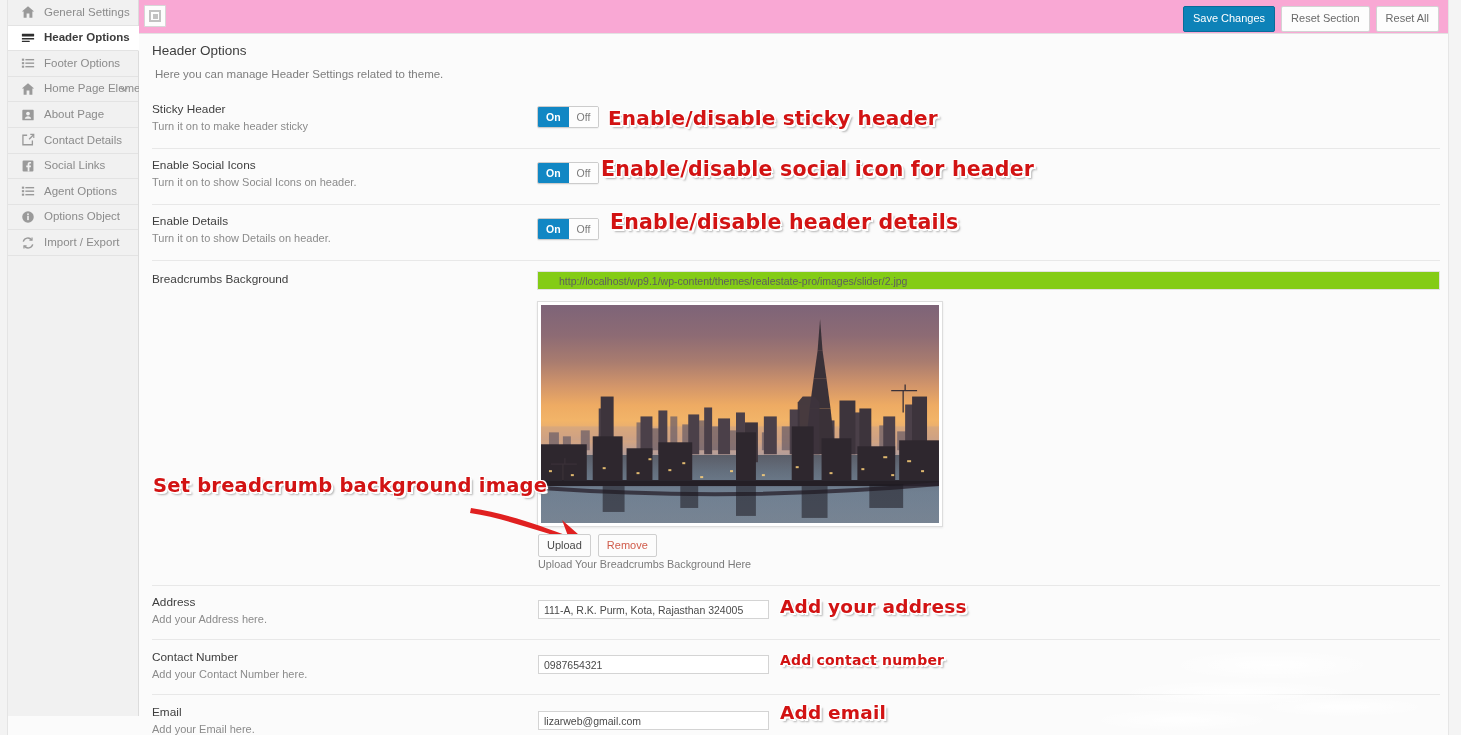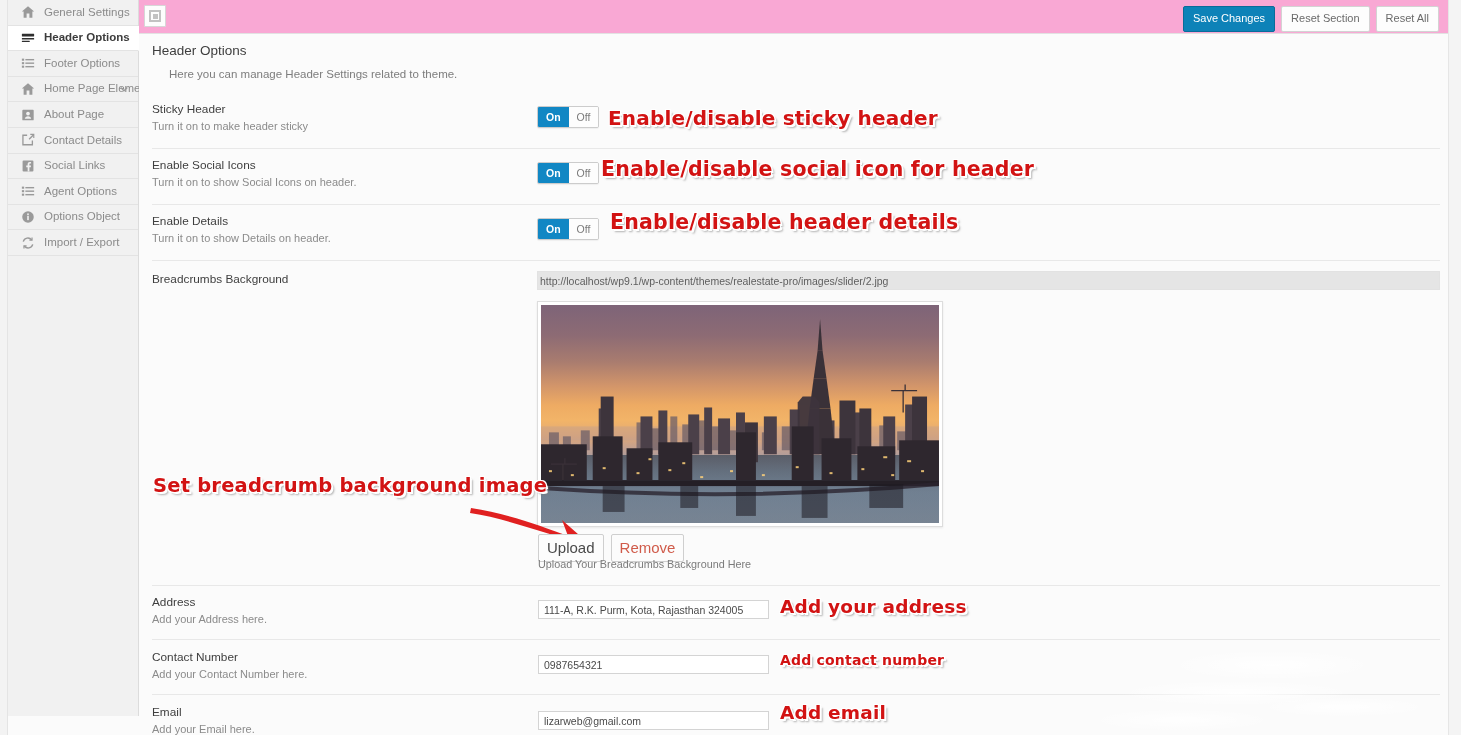--- a/index.html
+++ b/index.html
@@ -96,21 +96,21 @@
   .main {
     position: absolute; left: 139px; top: 34px; right: 13px; bottom: 0;
     background: #fbfbfb;
     overflow: hidden;
   }
   .page-title {
     position: absolute; left: 13px; top: 9px;
     font-size: 13.5px; color: #3e3e3e;
   }
   .page-sub {
-    position: absolute; left: 30px; top: 34px;
+    position: absolute; left: 16px; top: 34px;
     font-size: 11.5px; color: #7d7d7d; text-align: right;
   }
 
   .row { position: absolute; left: 13px; right: 3px; }
   .row-sep {
     position: absolute; left: 13px; right: 8px; height: 1px;
     background: #e8e8e8;
   }
   .f-title { font-size: 11.8px; color: #3e3e3e; }
   .f-desc  { font-size: 11px; color: #8b8b8b; margin-top: 4px; }
@@ -144,25 +144,25 @@
        1px 1px 0 #ffffff,  2px 2px 0 #ffffff,
       -1px -1px 0 #ffffff, 1px -1px 0 #ffffff, -1px 1px 0 #ffffff,
        3px 3px 2px rgba(120,120,120,.55);
     letter-spacing: .2px;
   }
 
   
   .url-field {
     position: absolute;
     height: 19px;
-    background: #e5e5e5;
+    background: #84cc16;
     border: 1px solid #e2e2e2;
     font-size: 10.5px; color: #5e5e5e;
     display: flex; align-items: center;
-    padding-left: 2px;
+    padding-left: 21px;
   }
 
   
   .img-frame {
     position: absolute;
     border: 1px solid #ddd;
     background: #fff;
     padding: 3px;
     box-shadow: 0 1px 2px rgba(0,0,0,.08);
   }
@@ -186,21 +186,21 @@
         #5c6b7c 100%);
   }
   .city .skyline { position: absolute; left: 0; right: 0; top: 0; bottom: 0; }
   .city .water {
     position: absolute; left: 0; right: 0; bottom: 0; height: 31%;
     background: linear-gradient(to bottom, rgba(60,72,86,.75), rgba(112,124,138,.55) 55%, rgba(146,156,168,.5));
   }
 
   
   .sm-btn {
-    font-size: 15px; padding: 4px 8px 5px 8px;
+    font-size: 11px; padding: 4px 8px 5px 8px;
     border: 1px solid #cfcfcf; background: #fcfcfc;
     border-radius: 2px; cursor: pointer; color: #4a4a4a;
   }
   .sm-btn.remove { color: #d05b4a; }
   .upload-note { font-size: 10.8px; color: #7b7b7b; }
 
   
   .t-input {
     position: absolute; height: 19px;
     border: 1px solid #d4d4d4; background: #fff;

